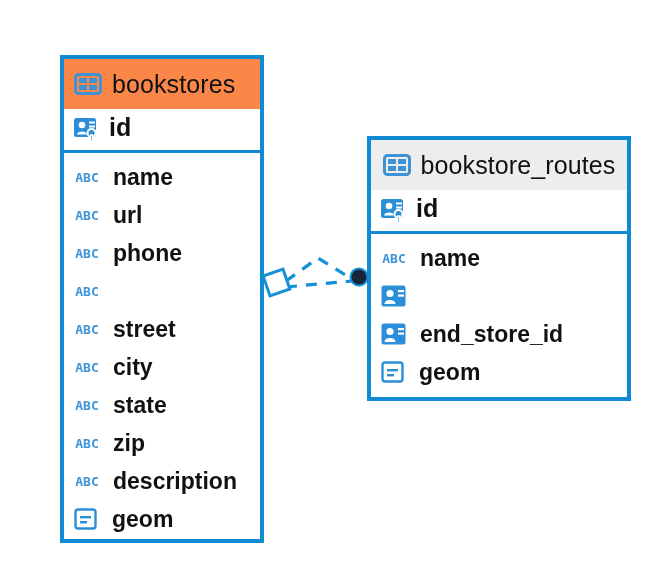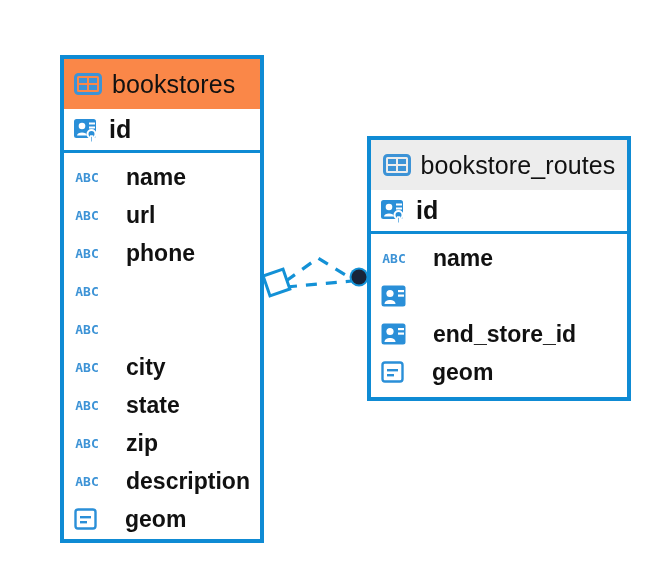--- a/index.html
+++ b/index.html
@@ -44,45 +44,45 @@
 
   .entity-title {
     font-size: 25px;
     color: #111111;
     letter-spacing: 0.1px;
     white-space: nowrap;
   }
 
   .pk-row {
     display: flex;
-    align-items: center;
+    align-items: flex-end;
     box-sizing: border-box;
     height: 44px;
-    padding: 0 10px;
+    padding: 8px 10px;
     gap: 9px;
     border-bottom: 3px solid #0f8bd4;
     background: #ffffff;
   }
   .pk-row .field-name {
     font-size: 25px;
     font-weight: bold;
     color: #111111;
   }
 
   .fields {
     padding: 5px 0 6px 0;
   }
 
   .field-row {
     display: flex;
     align-items: center;
     box-sizing: border-box;
     height: 38px;
     padding: 0 10px;
-    gap: 26px;
+    gap: 13px;
   }
   .field-row .field-name {
     font-size: 23px;
     color: #111111;
     white-space: nowrap;
     font-weight: bold;
   }
 
   
   .icon {
@@ -197,20 +197,21 @@
           </svg>
         </span>
       </div>
 
       <div class="field-row">
         <span class="icon abc">
           <svg viewBox="0 0 26 16" width="26" height="16" xmlns="http://www.w3.org/2000/svg">
             <text x="13" y="13" font-family="DejaVu Sans Mono, monospace" font-size="13" font-weight="bold" fill="#3d93d6" text-anchor="middle">ABC</text>
           </svg>
         </span>
+        <span class="field-name">street</span>
       </div>
 
       <div class="field-row">
         <span class="icon abc">
           <svg viewBox="0 0 26 16" width="26" height="16" xmlns="http://www.w3.org/2000/svg">
             <text x="13" y="13" font-family="DejaVu Sans Mono, monospace" font-size="13" font-weight="bold" fill="#3d93d6" text-anchor="middle">ABC</text>
           </svg>
         </span>
         <span class="field-name">city</span>
       </div>

